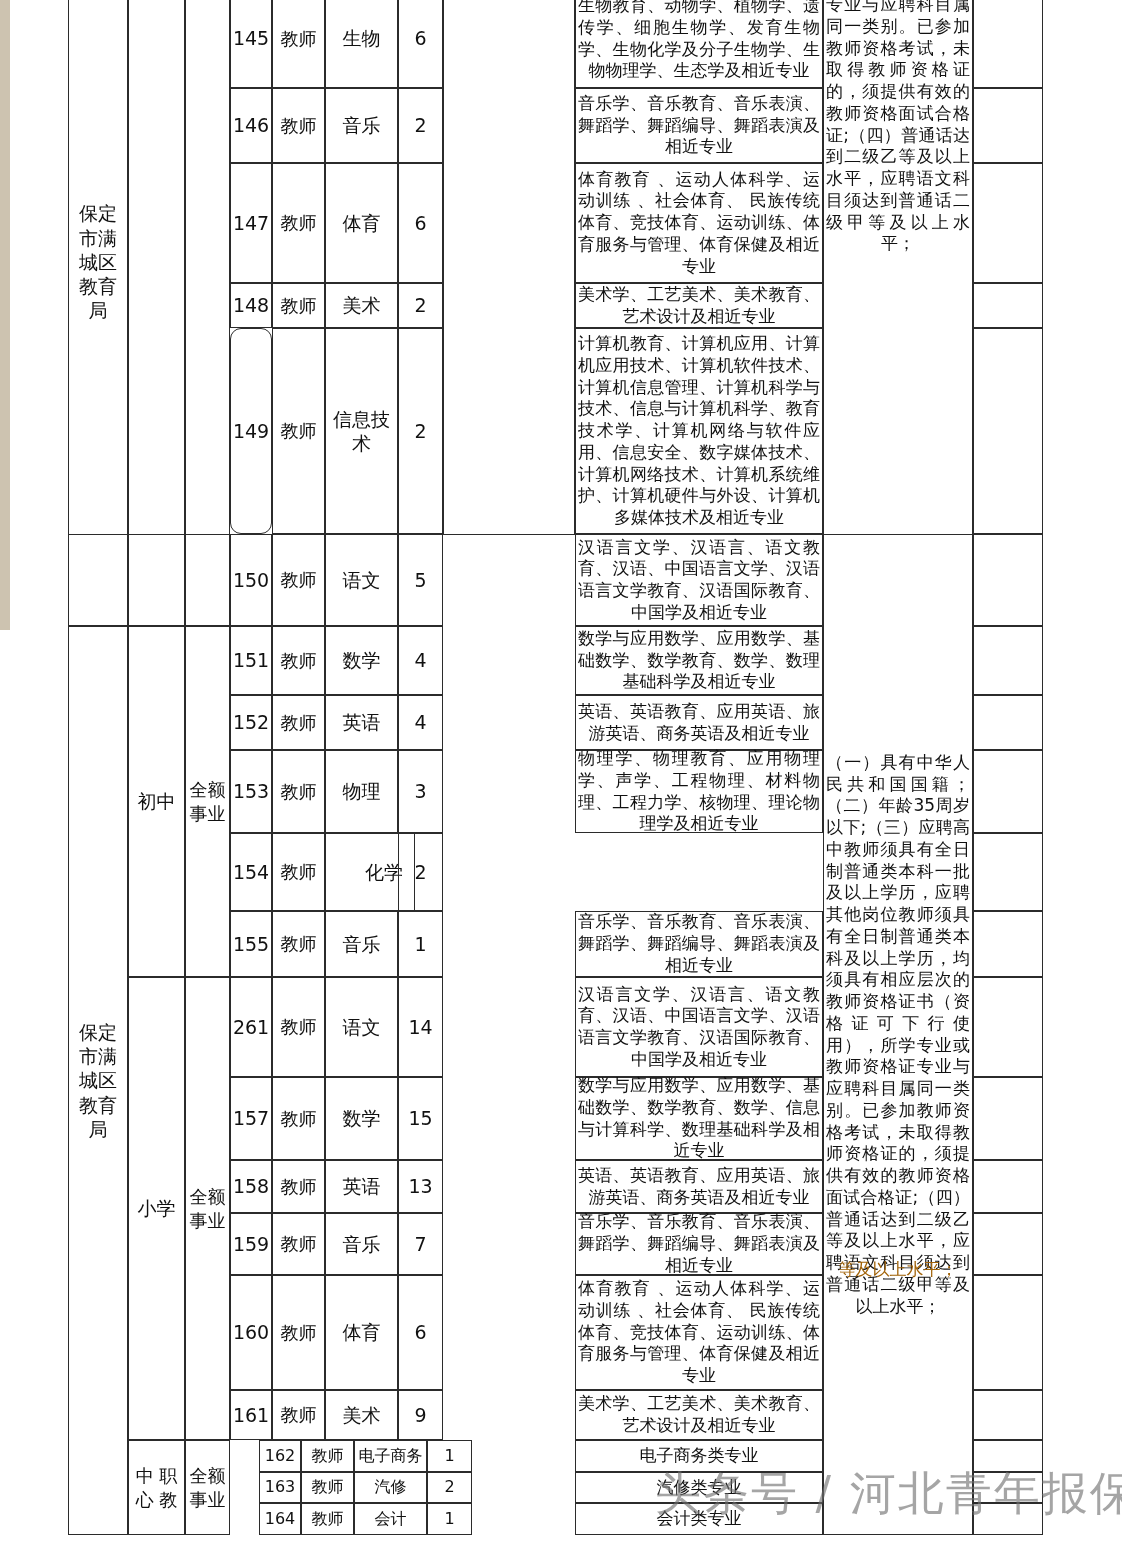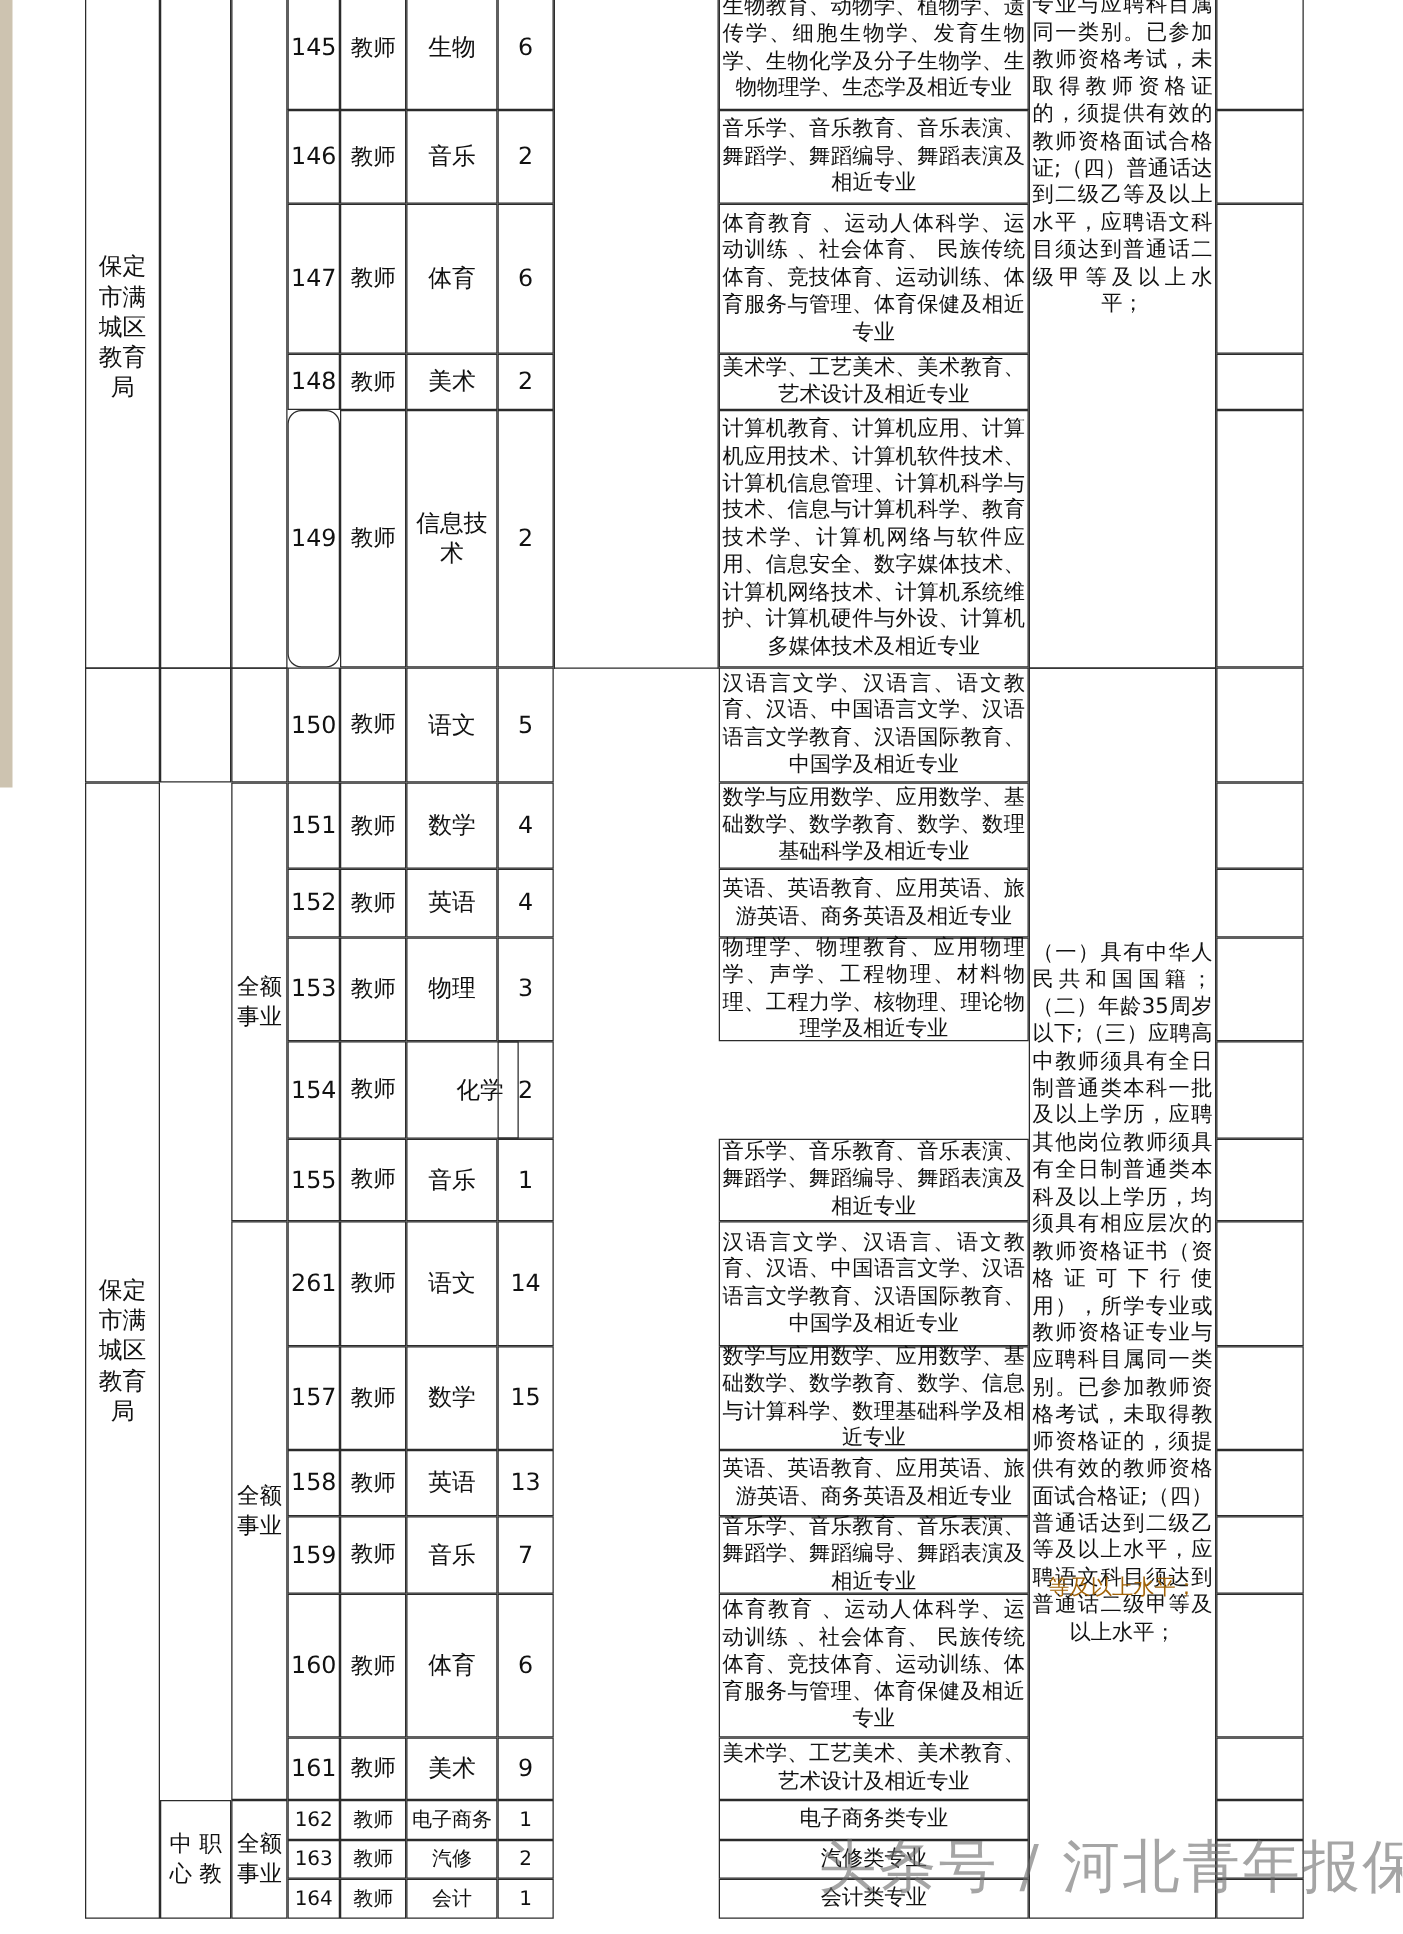--- a/index.html
+++ b/index.html
@@ -30,21 +30,21 @@
     text-align:center;
     color:#111;
     line-height:1.28;
     overflow:visible;
   }
   .cell .txt{display:block;width:100%;padding:0 2px;}
   .noborder{border:none;}
   .f19{font-size:19px;}
   .f18{font-size:18px;}
   .f17{font-size:17px;}
-  .f16{font-size:16px;}
+  .f16{font-size:16px;margin-left:29px;}
   .num{font-size:19px;}
   .just{text-align:justify;text-align-last:center;}
   .watermark{
     position:absolute;
     left:655px;top:1463px;
     font-size:46px;
     color:#6f6f6f;
     opacity:.62;
     white-space:nowrap;
     font-family:"DejaVu Sans","Liberation Sans",sans-serif;
@@ -173,24 +173,30 @@
     </div>
   <div class="cell f17 just" style="left:575px;top:534px;width:248px;height:92px;">
       <span class="txt">汉语言文学、汉语言、语文教育、汉语、中国语言文学、汉语语言文学教育、汉语国际教育、中国学及相近专业</span>
     </div>
   <div class="cell" style="left:973px;top:534px;width:70px;height:92px;"></div>
 
   <div class="cell f19" style="left:68px;top:626px;width:60px;height:909px;">
     <span class="txt">保定市满城区教育局</span>
   </div>
 
+  <div class="cell f19" style="left:128px;top:626px;width:57px;height:351px;">
+    <span class="txt">初中</span>
+  </div>
   <div class="cell f18" style="left:185px;top:626px;width:45px;height:351px;">
     <span class="txt">全额事业</span>
   </div>
 
+  <div class="cell f19" style="left:128px;top:977px;width:57px;height:463px;">
+    <span class="txt">小学</span>
+  </div>
   <div class="cell f18" style="left:185px;top:977px;width:45px;height:463px;">
     <span class="txt">全额事业</span>
   </div>
 
   <div class="cell f18" style="left:128px;top:1440px;width:57px;height:95px;flex-direction:column;">
     <span class="txt">中 职</span>
     <span class="txt">心 教</span>
   </div>
   <div class="cell f18" style="left:185px;top:1440px;width:45px;height:95px;">
     <span class="txt">全额事业</span>

